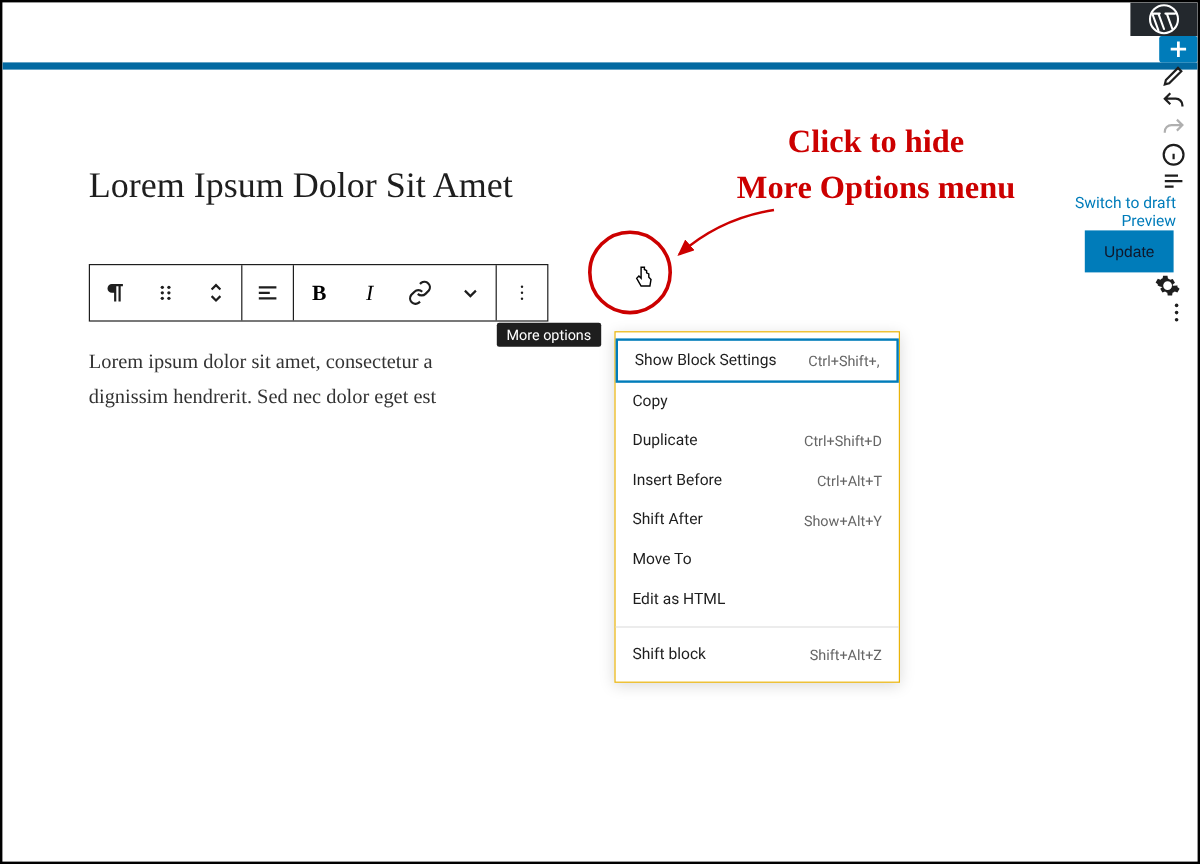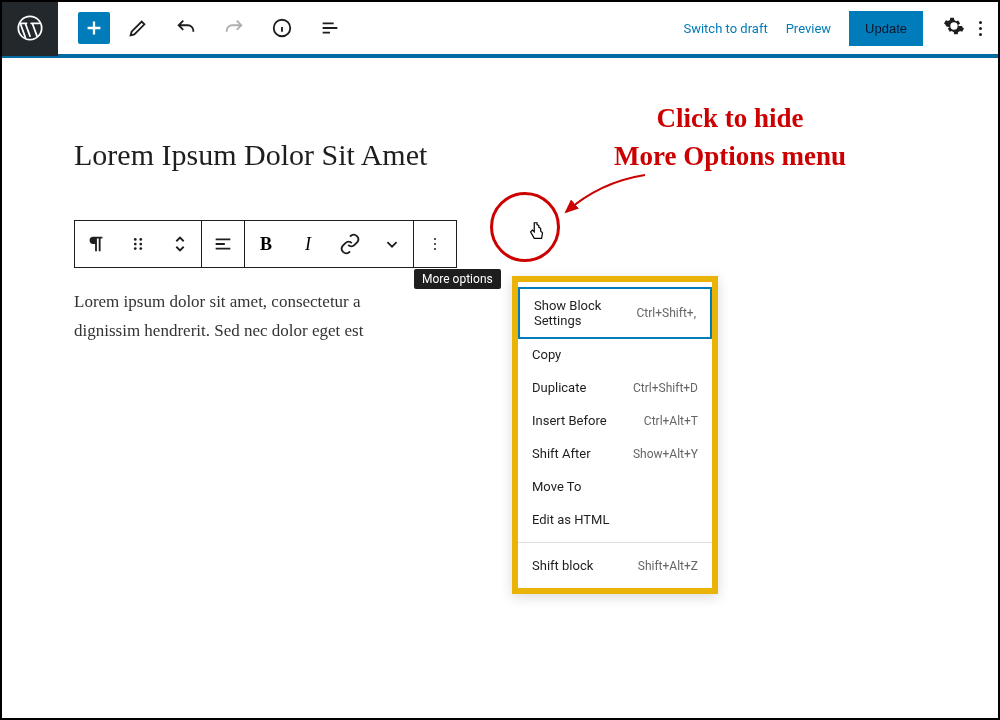--- a/index.html
+++ b/index.html
@@ -1,19 +1,19 @@
 <!DOCTYPE html>
 <html><head>
 <meta charset="utf-8">
 <style>
 * { margin: 0; padding: 0; box-sizing: border-box; }
 body { font-family: -apple-system, BlinkMacSystemFont, "Segoe UI", Roboto, sans-serif; background: #fff; }
 .frame { width: 1000px; height: 720px; border: 2px solid #000; position: relative; overflow: hidden; background: #fff; }
 
-.topbar { height: 56px; display: flex; align-items: center; border-bottom: 4px solid #0369a1; }
+.topbar { height: 56px; display: flex; align-items: flex-end; border-bottom: 6px solid #0369a1; flex-direction: column; }
 .wp-logo { width: 56px; height: 56px; background: #23282d; display: flex; align-items: center; justify-content: center; color: #fff; }
 .wp-logo svg { width: 28px; height: 28px; }
 .tool-btn { width: 40px; height: 40px; display: flex; align-items: center; justify-content: center; margin-left: 8px; cursor: pointer; border-radius: 2px; }
 .tool-btn.add { background: #007cba; color: #fff; width: 32px; height: 32px; margin-left: 20px; }
 .tool-btn.add svg { width: 22px; height: 22px; }
 .tool-btn svg { width: 22px; height: 22px; }
 .tool-btn.disabled { opacity: 0.35; }
 .spacer { flex: 1; }
 .link-btn { color: #007cba; font-size: 13px; margin-right: 18px; cursor: pointer; }
 .update-btn { background: #007cba; color: #0f172a; padding: 10px 16px; font-size: 13px; margin-right: 20px; cursor: pointer; border: none; }
@@ -33,21 +33,21 @@
 .bt-item.bold { font-weight: 700; font-size: 18px; font-family: Georgia, serif; }
 .bt-item.italic { font-style: italic; font-size: 18px; font-family: Georgia, serif; }
 
 .more-kebab { display: flex; flex-direction: column; gap: 3px; align-items: center; }
 .more-kebab span { width: 2px; height: 2px; background: #1e1e1e; border-radius: 50%; }
 
 .tooltip { position: absolute; top: 48px; left: 0; background: #1e1e1e; color: #fff; font-size: 12px; padding: 3px 8px; white-space: nowrap; border-radius: 2px; }
 
 .para { font-size: 17px; color: #333; line-height: 1.7; max-width: 640px; font-family: Georgia, serif; }
 
-.menu { position: absolute; top: 274px; left: 510px; width: 206px; background: #fff; border: 6px solid #eab308; box-shadow: 0 3px 12px rgba(0,0,0,0.15); }
+.menu { position: absolute; top: 274px; left: 510px; width: 238px; background: #fff; border: 1px solid #eab308; box-shadow: 0 3px 12px rgba(0,0,0,0.15); }
 .menu-section { padding: 6px 0; border-bottom: 1px solid #e0e0e0; }
 .menu-section:last-child { border-bottom: none; }
 .menu-item { padding: 9px 14px; font-size: 13px; color: #1e1e1e; display: flex; justify-content: space-between; cursor: pointer; align-items: center; }
 .menu-item.highlighted { border: 2px solid #007cba; margin: -1px 0; }
 .shortcut { color: #666; font-size: 12px; }
 
 .circle { position: absolute; top: 190px; left: 488px; width: 70px; height: 70px; border: 3px solid #cc0000; border-radius: 50%; pointer-events: none; }
 .cursor-hand { position: absolute; top: 218px; left: 524px; pointer-events: none; }
 .cursor-hand svg { width: 22px; height: 22px; }
 .anno-text { position: absolute; top: 98px; left: 612px; color: #cc0000; font-size: 27px; font-weight: 700; text-align: center; line-height: 1.4; font-family: Georgia, serif; pointer-events: none; }

